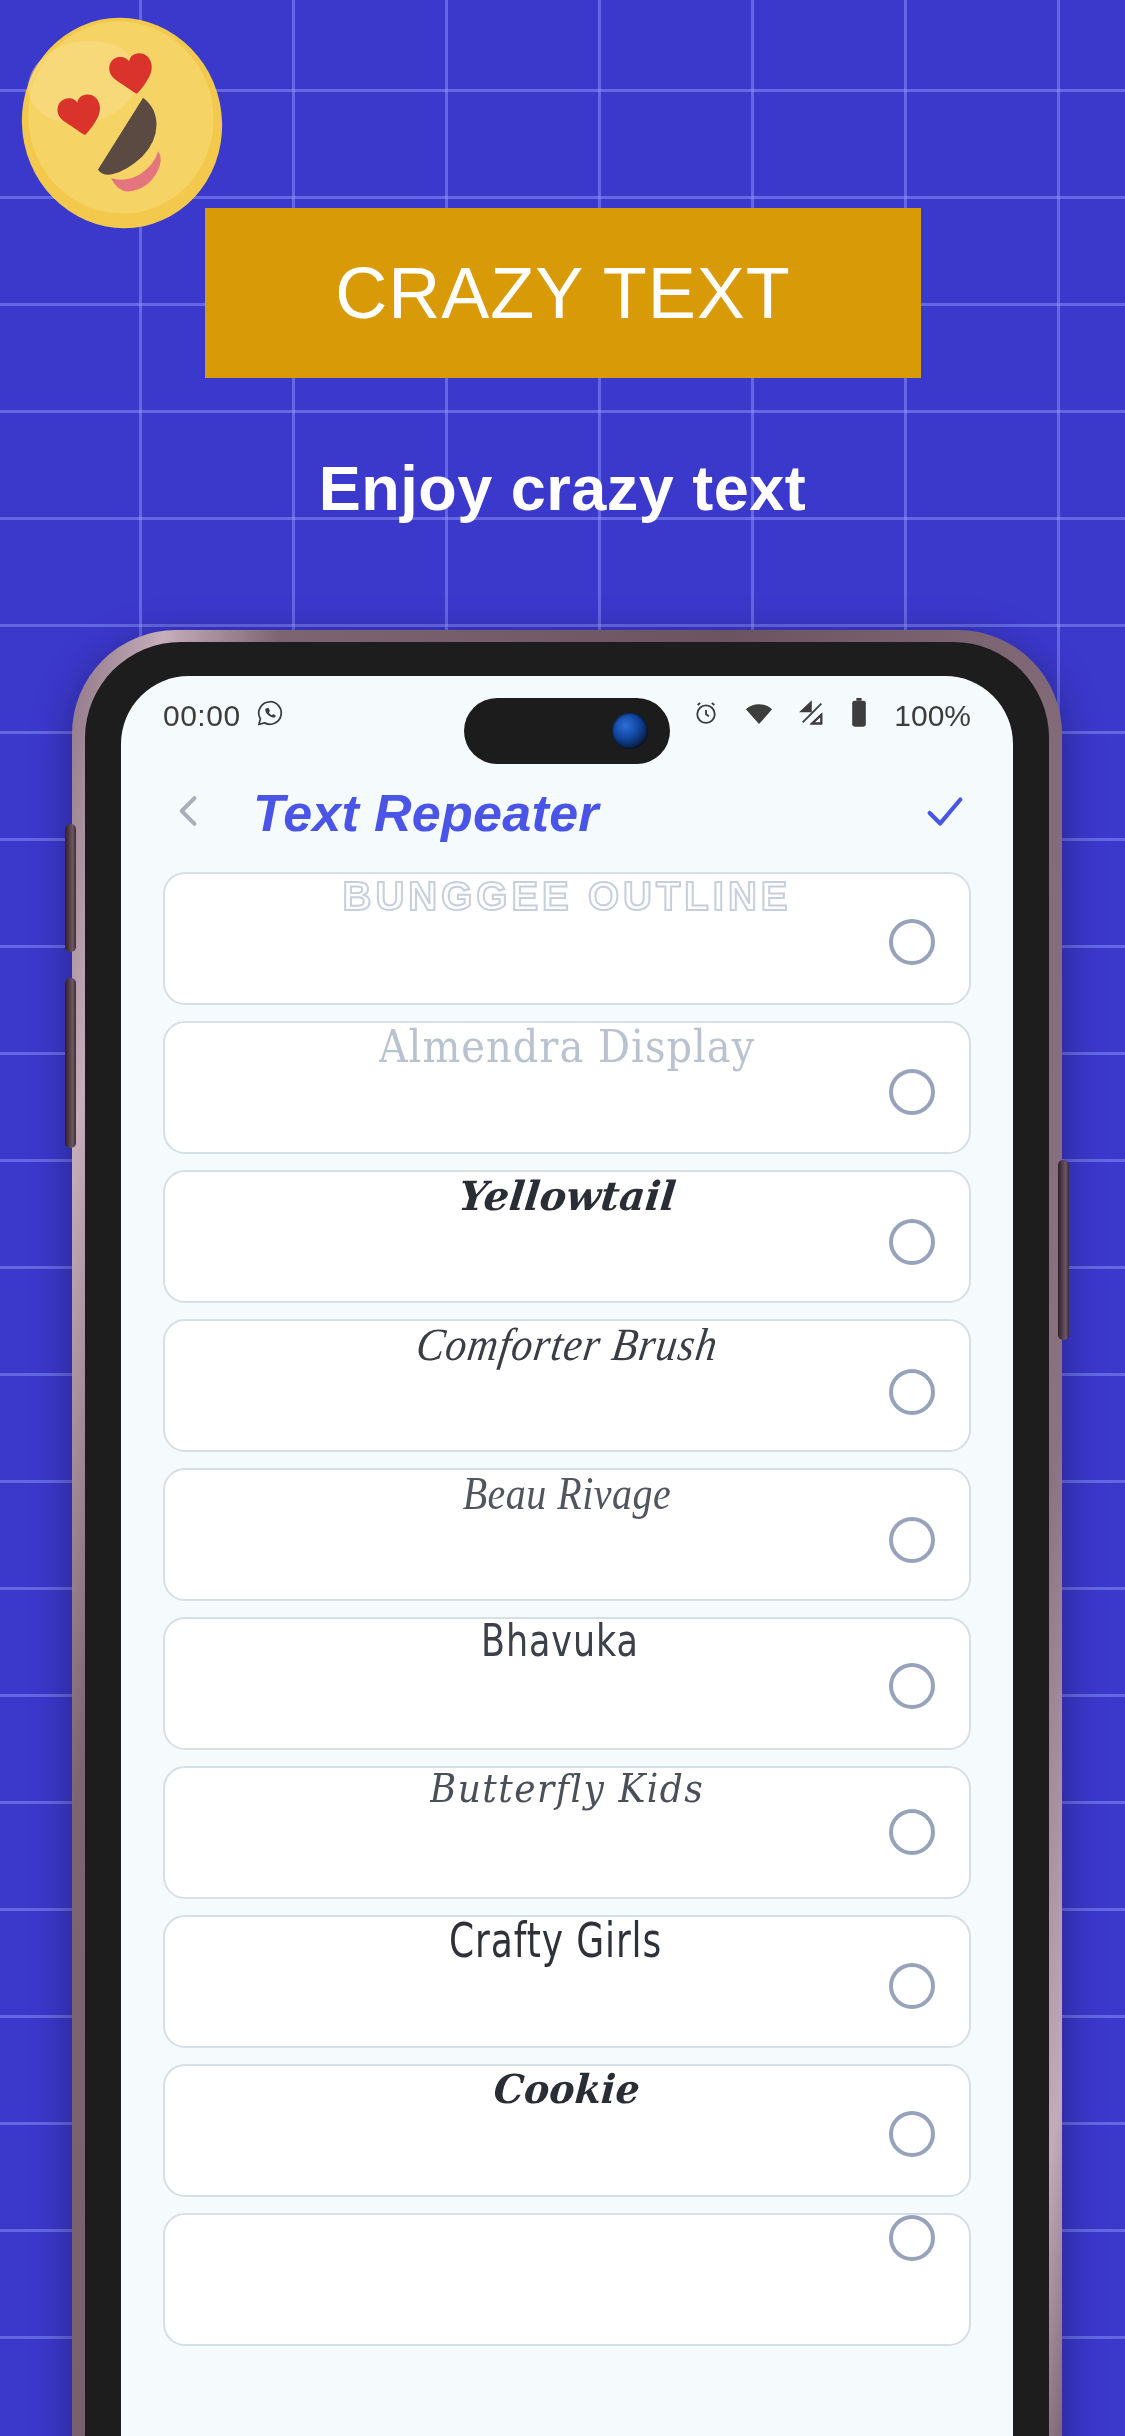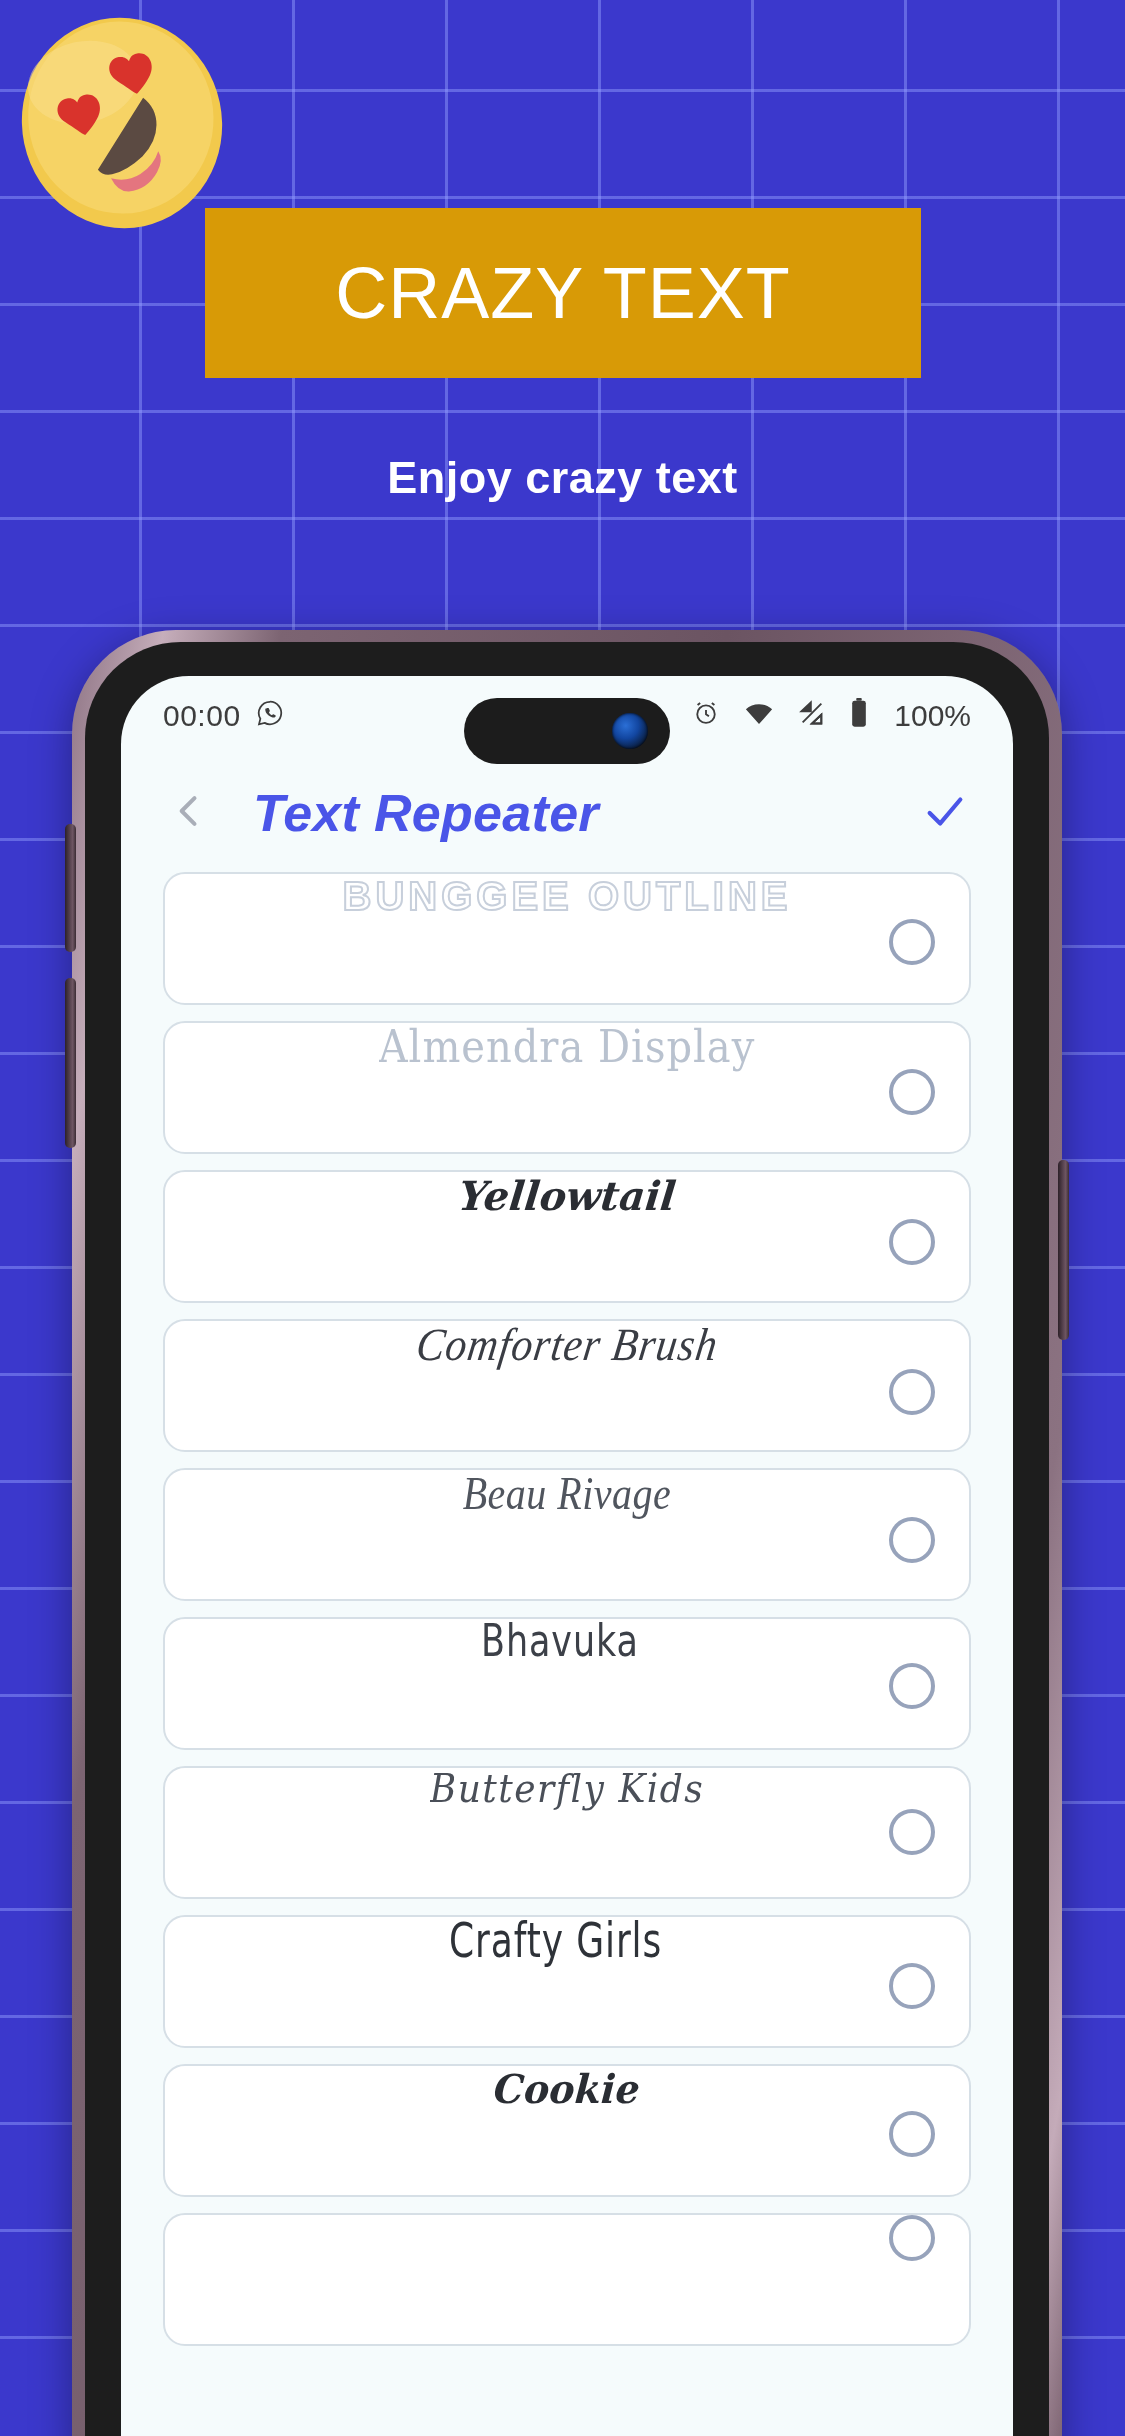--- a/index.html
+++ b/index.html
@@ -42,21 +42,21 @@
     letter-spacing:1px;
     line-height:1;
     white-space:nowrap;
   }
 
   
   #subtitle{
     position:absolute; left:0; right:0; top:452px;
     text-align:center;
     color:#fff;
-    font-size:45px;
+    font-size:63px;
     font-weight:bold;
     letter-spacing:.5px;
   }
 
   
   #phone{
     position:absolute;
     left:72px;
     top:630px;
     width:990px;

